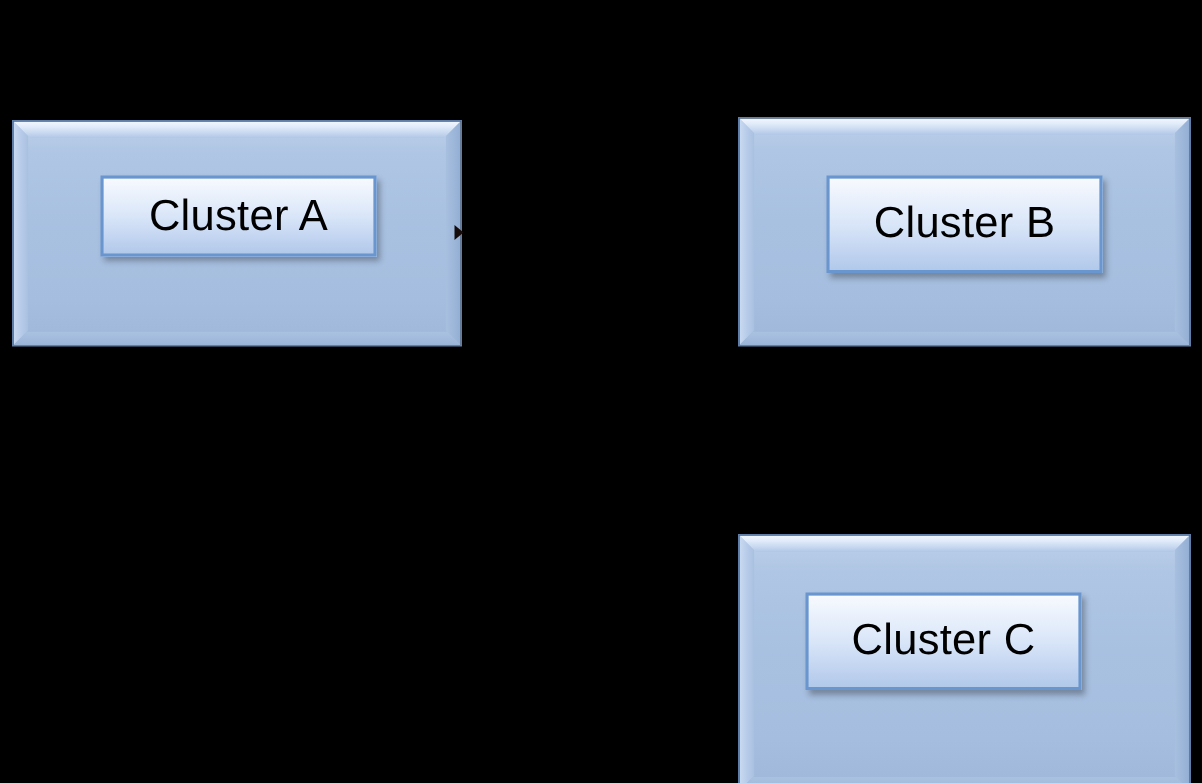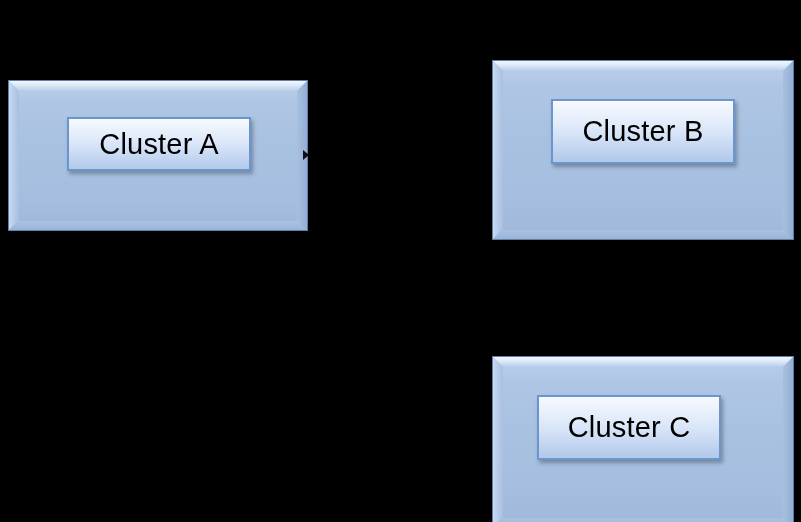--- a/index.html
+++ b/index.html
@@ -121,21 +121,21 @@
 <div id="canvas" style="background: rgb(0, 0, 0);">
 
   <div class="cluster-box" id="box-cluster-a" style="left: 8px; top: 80px; width: 300px; height: 151px;">
     <div class="bevel-top"></div>
     <div class="bevel-left"></div>
     <div class="bevel-right"></div>
     <div class="bevel-bottom"></div>
     <div class="cluster-label" id="label-cluster-a" style="left: 58px; top: 36px; width: 184px; height: 54px;">Cluster A</div>
   </div>
 
-  <div class="cluster-box" id="box-cluster-b" style="left: 492px; top: 60px; width: 302px; height: 180px;">
+  <div class="cluster-box" id="box-cluster-b" style="left: 492px; top: 78px; width: 302px; height: 153px;">
     <div class="bevel-top"></div>
     <div class="bevel-left"></div>
     <div class="bevel-right"></div>
     <div class="bevel-bottom"></div>
     <div class="cluster-label" id="label-cluster-b" style="left: 58px; top: 38px; width: 184px; height: 65px;">Cluster B</div>
   </div>
 
   <div class="cluster-box" id="box-cluster-c" style="left: 492px; top: 356px; width: 302px; height: 172px;">
     <div class="bevel-top"></div>
     <div class="bevel-left"></div>

